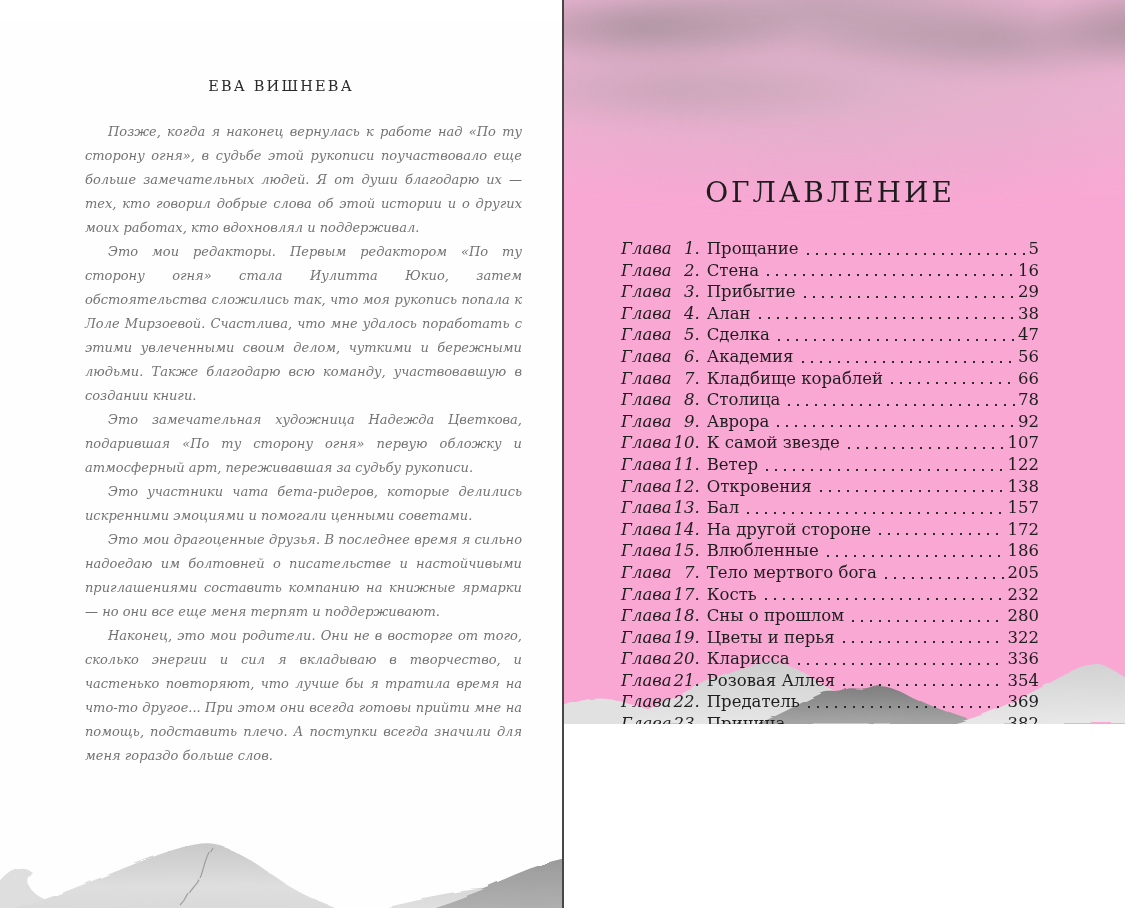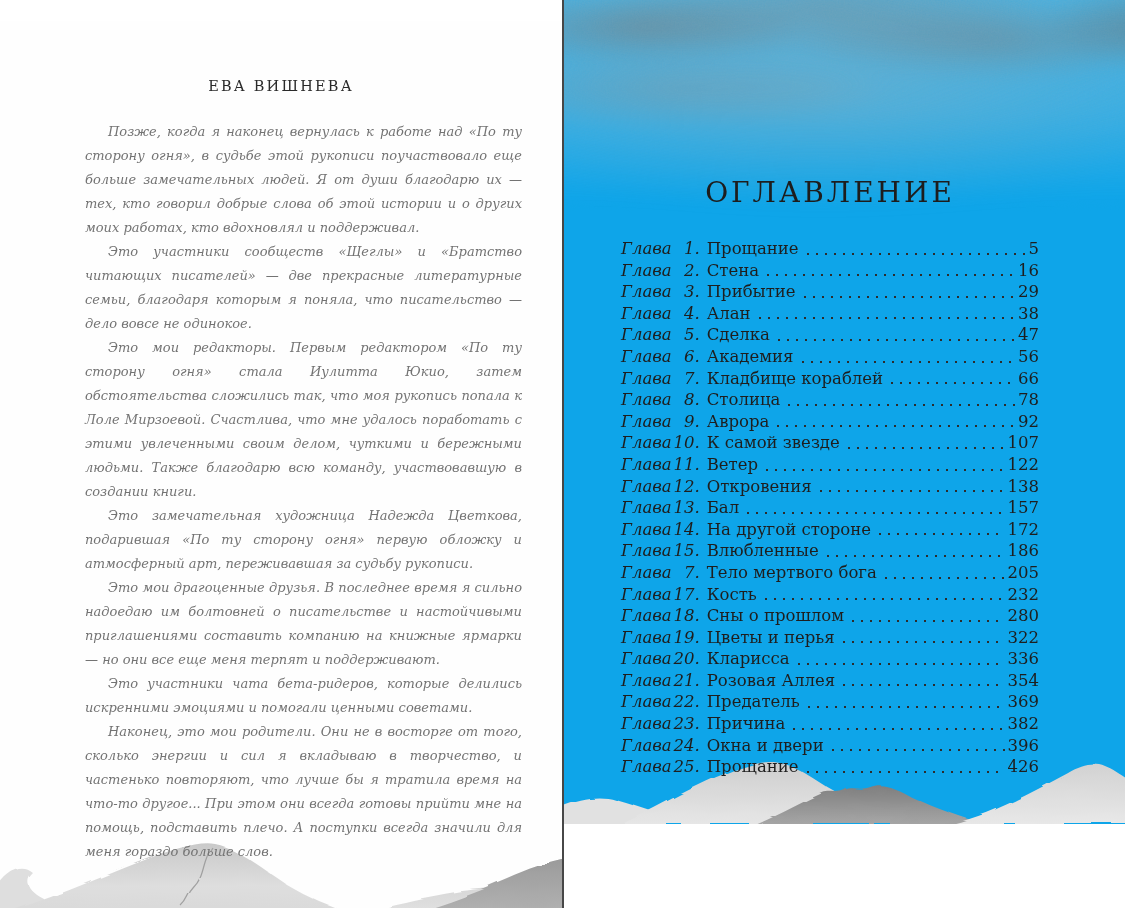--- a/index.html
+++ b/index.html
@@ -44,23 +44,23 @@
   }
   
   .divider{
     width:2px;height:908px;
     background:#474747;
     flex:0 0 2px;
   }
   
   .page-right{
     position:relative;
-    width:561px;height:824px;
+    width:561px;height:724px;
     overflow:hidden;
-    background:#0ea5e9;
+    background:#f9a8d4;
   }
   .cloud{
     position:absolute;
     top:-30px;left:-40px;right:-30px;
     height:280px;
     background:
       radial-gradient(ellipse 240px 52px at 115px 58px, rgba(118,118,118,.52), rgba(118,118,118,0) 72%),
       radial-gradient(ellipse 330px 70px at 300px 40px, rgba(130,130,130,.38), rgba(130,130,130,0) 72%),
       radial-gradient(ellipse 280px 55px at 470px 70px, rgba(120,120,120,.42), rgba(120,120,120,0) 72%),
       radial-gradient(ellipse 150px 60px at 620px 55px, rgba(105,105,105,.45), rgba(105,105,105,0) 70%),
@@ -119,25 +119,24 @@
 </style>
 </head>
 <body>
 
 <div class="book">
 
   <div class="page-left">
     <div class="running-head">ЕВА ВИШНЕВА</div>
     <div class="left-body">
         <p>Позже, когда я наконец вернулась к работе над «По ту сторону огня», в судьбе этой рукописи поучаствовало еще больше замечательных людей. Я от души благодарю их — тех, кто говорил добрые слова об этой истории и о других моих работах, кто вдохновлял и поддерживал.</p>
-        <p>Это участники сообществ «Щеглы» и «Братство читающих писателей» — две прекрасные литературные семьи, благодаря которым я поняла, что писательство — дело вовсе не одинокое.</p>
         <p>Это мои редакторы. Первым редактором «По ту сторону огня» стала Иулитта Юкио, затем обстоятельства сложились так, что моя рукопись попала к Лоле Мирзоевой. Счастлива, что мне удалось поработать с этими увлеченными своим делом, чуткими и бережными людьми. Также благодарю всю команду, участвовавшую в создании книги.</p>
         <p>Это замечательная художница Надежда Цветкова, подарившая «По ту сторону огня» первую обложку и атмосферный арт, переживавшая за судьбу рукописи.</p>
+        <p>Это участники чата бета-ридеров, которые делились искренними эмоциями и помогали ценными советами.</p>
         <p>Это мои драгоценные друзья. В последнее время я сильно надоедаю им болтовней о писательстве и настойчивыми приглашениями составить компанию на книжные ярмарки — но они все еще меня терпят и поддерживают.</p>
-        <p>Это участники чата бета-ридеров, которые делились искренними эмоциями и помогали ценными советами.</p>
         <p>Наконец, это мои родители. Они не в восторге от того, сколько энергии и сил я вкладываю в творчество, и частенько повторяют, что лучше бы я тратила время на что-то другое... При этом они всегда готовы прийти мне на помощь, подставить плечо. А поступки всегда значили для меня гораздо больше слов.</p>
       </div>
 
     <svg class="mtn mtn-left" viewBox="0 0 562 88" preserveAspectRatio="none">
       <defs>
         <filter id="wcL" x="-6%" y="-15%" width="112%" height="130%">
           <feTurbulence type="fractalNoise" baseFrequency="0.015 0.04" numOctaves="3" seed="7" result="n"></feTurbulence>
           <feDisplacementMap in="SourceGraphic" in2="n" scale="7"></feDisplacementMap>
           <feGaussianBlur stdDeviation="0.5"></feGaussianBlur>
         </filter>

